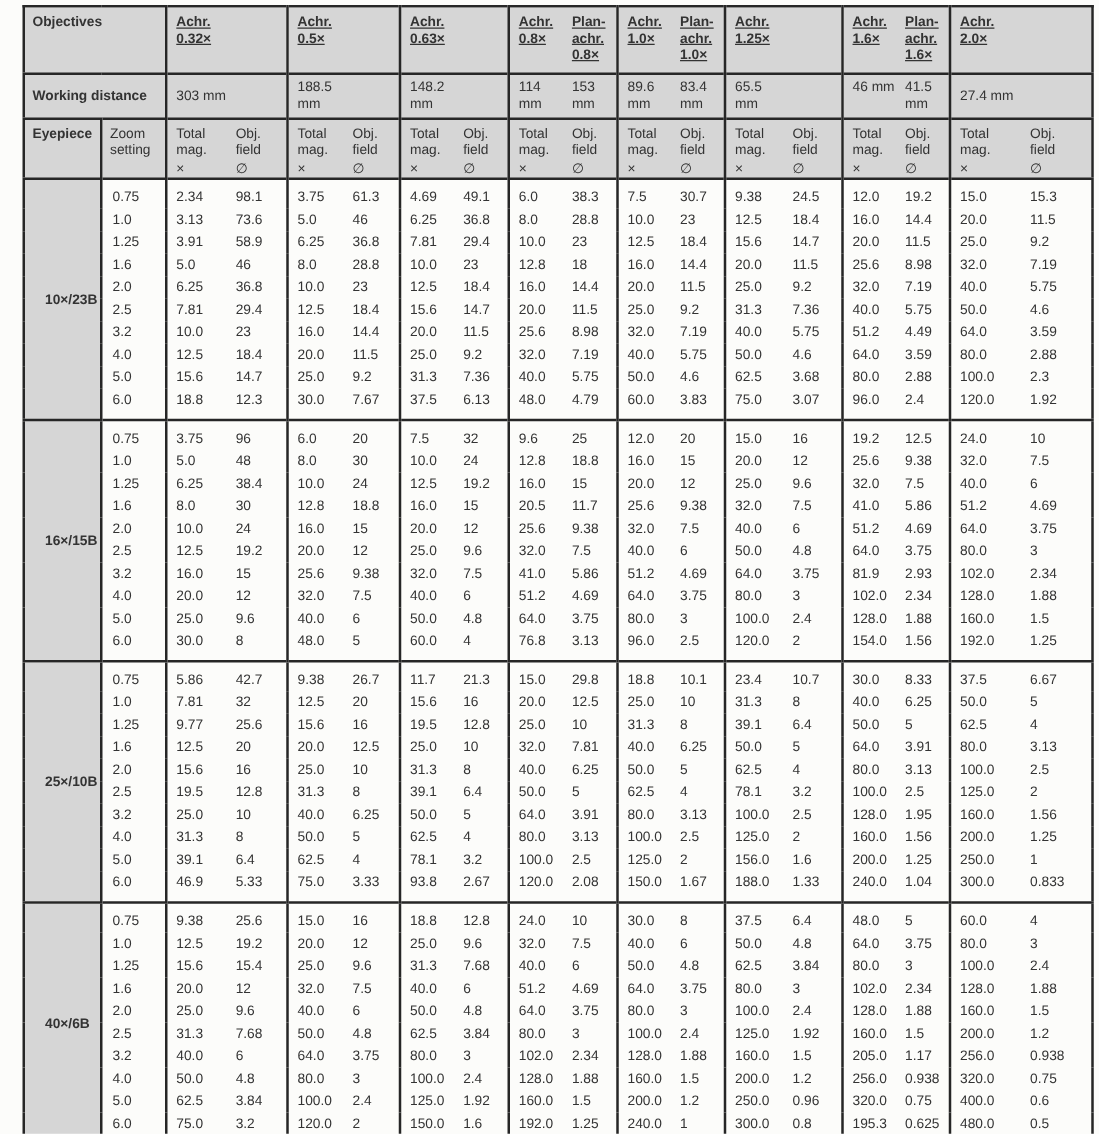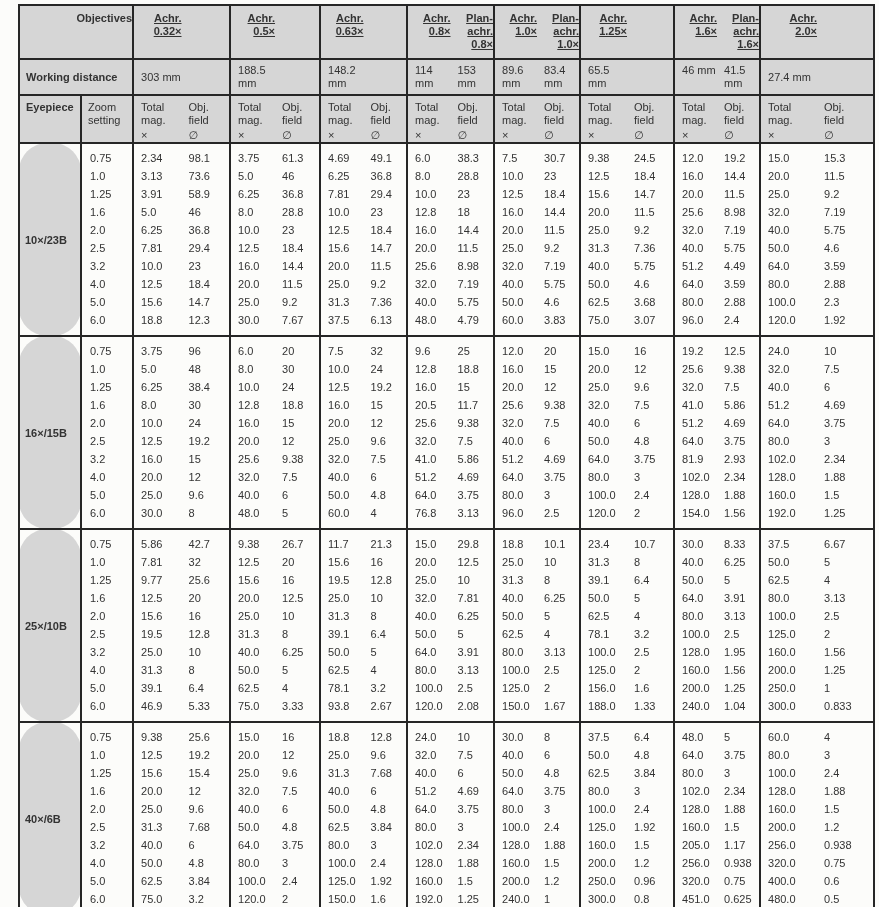--- a/index.html
+++ b/index.html
@@ -12,37 +12,37 @@
   }
   td { vertical-align:top; overflow:hidden; }
   .bold { font-weight:bold; }
   
   .hdr-band td, .group-lbl { background:#d6d6d6; }
   
   tr.band-start td { border-top:2px solid #262626; }
   
   .v { border-left:2px solid #262626; }
   
-  .row-objectives td { height:54px; padding-top:6px;text-align:right; }
+  .row-objectives td { height:54px; padding-top:6px; }
   
   .row-wd td { height:36px; vertical-align:middle; }
   
   .row-sub td { height:48px; padding-top:5px;margin-left:28px; }
   .lbl { padding-left:6px; line-height:13px; }
   .pair { display:flex; width:100%; }
   .half { width:50%; padding-left:7px; line-height:13px; }
   .title { word-wrap:break-word;text-decoration:underline; }
   .subl { max-width:40px; line-height:13px; }
   .subu { line-height:14px; margin-top:1px; }
   .wd { line-height:13px; }
   
   .group td { line-height:18px; }
   .group tr:first-child td { padding-top:5px; }
   .group tr:last-child td { padding-bottom:6px; }
-  .group-lbl { vertical-align:middle !important; padding-left:5px; padding-top:0 !important; padding-bottom:0 !important;border-radius:28px; }
+  .group-lbl { vertical-align:middle !important; padding-left:16px; padding-top:0 !important; padding-bottom:0 !important; }
   .zoom-cell { padding-left:8px; }
   .num { width:50%; padding-left:7px; display:block; }
 </style>
 </head>
 <body>
 
 <table id="spec-table">
     <colgroup>
       <col style="width: 62px;">
       <col style="width: 52px;">
@@ -2282,21 +2282,21 @@
           </div>
         </td>
         <td class="v">
           <div class="pair">
             <span class="num">300.0</span>
             <span class="num">0.8</span>
           </div>
         </td>
         <td class="v">
           <div class="pair">
-            <span class="num">451.0</span>
+            <span class="num">195.3</span>
             <span class="num">0.625</span>
           </div>
         </td>
         <td class="v">
           <div class="pair">
             <span class="num">480.0</span>
             <span class="num">0.5</span>
           </div>
         </td>
       </tr>

